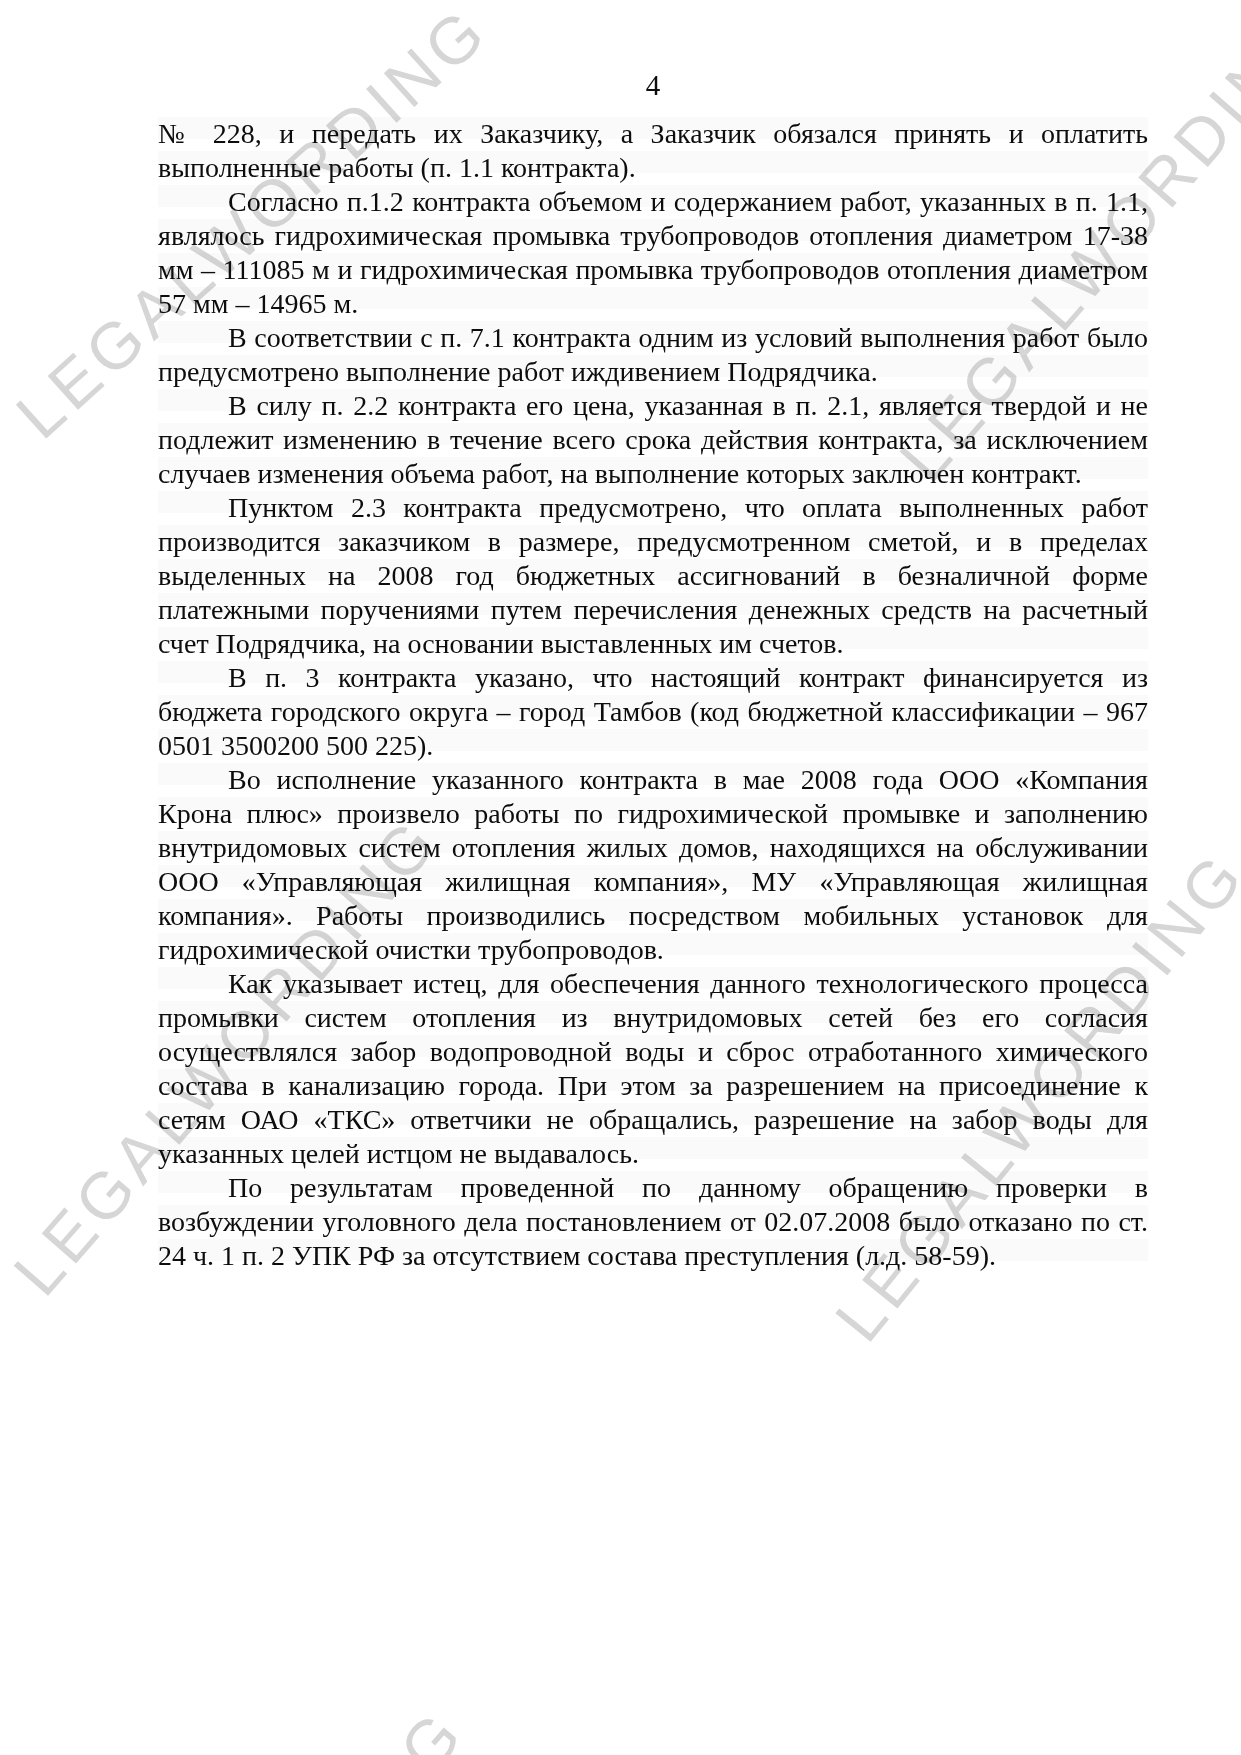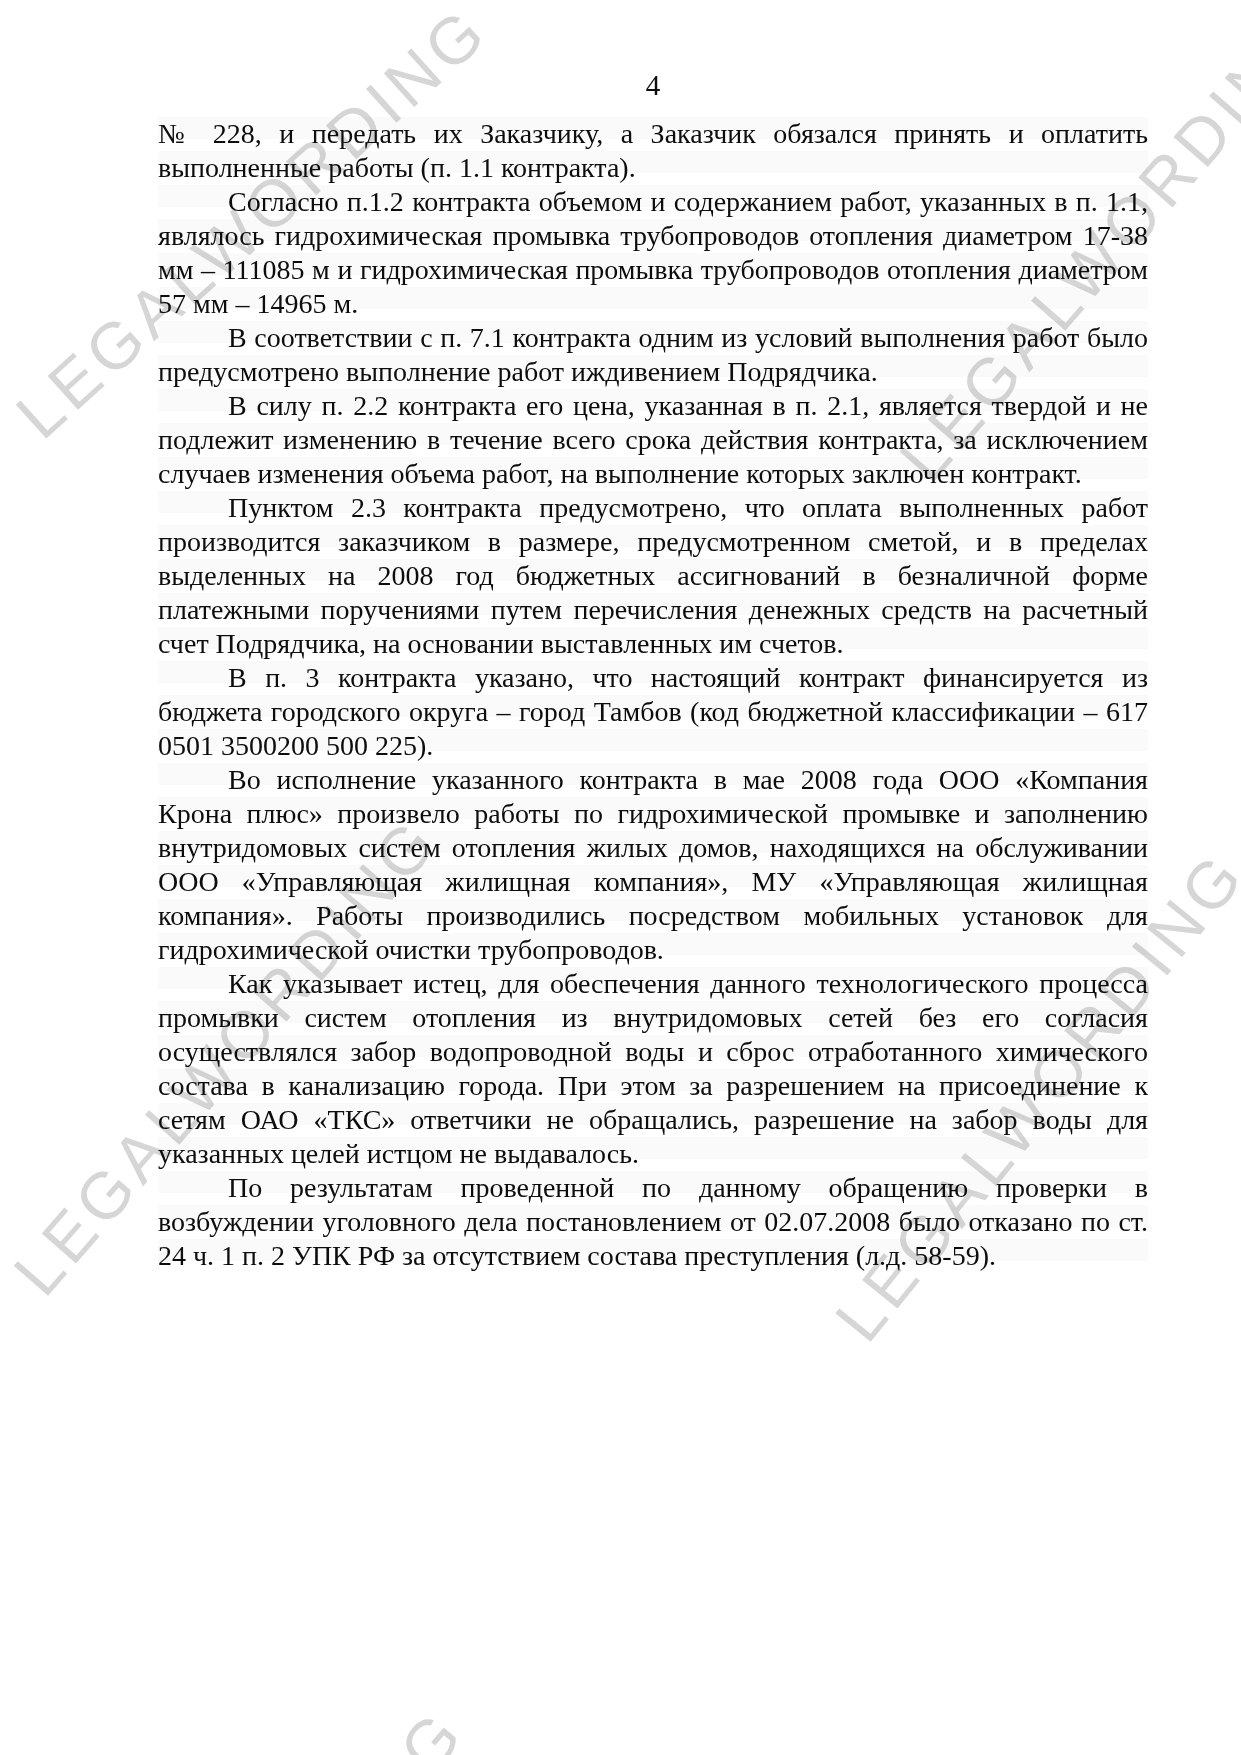--- a/index.html
+++ b/index.html
@@ -82,20 +82,20 @@
 
   <div class="content">
     <div class="page-number">4</div>
 
     <div class="doc-body">
       <p class="first">№ 228, и передать их Заказчику, а Заказчик обязался принять и оплатить выполненные работы (п. 1.1 контракта).</p>
       <p>Согласно п.1.2 контракта объемом и содержанием работ, указанных в п. 1.1, являлось гидрохимическая промывка трубопроводов отопления диаметром 17-38 мм – 111085 м и гидрохимическая промывка трубопроводов отопления диаметром 57 мм – 14965 м.</p>
       <p>В соответствии с п. 7.1 контракта одним из условий выполнения работ было предусмотрено выполнение работ иждивением Подрядчика.</p>
       <p>В силу п. 2.2 контракта его цена, указанная в п. 2.1, является твердой и не подлежит изменению в течение всего срока действия контракта, за исключением случаев изменения объема работ, на выполнение которых заключен контракт.</p>
       <p>Пунктом 2.3 контракта предусмотрено, что оплата выполненных работ производится заказчиком в размере, предусмотренном сметой, и в пределах выделенных на 2008 год бюджетных ассигнований в безналичной форме платежными поручениями путем перечисления денежных средств на расчетный счет Подрядчика, на основании выставленных им счетов.</p>
-      <p>В п. 3 контракта указано, что настоящий  контракт финансируется из бюджета городского округа – город Тамбов (код бюджетной классификации – 617 0501 3500200 500 225).</p>
+      <p>В п. 3 контракта указано, что настоящий  контракт финансируется из бюджета городского округа – город Тамбов (код бюджетной классификации – 967 0501 3500200 500 225).</p>
       <p>Во исполнение указанного контракта в мае 2008 года ООО «Компания Крона плюс» произвело работы по гидрохимической промывке и заполнению внутридомовых систем отопления жилых домов, находящихся на обслуживании ООО «Управляющая жилищная компания», МУ «Управляющая жилищная компания».  Работы производились посредством мобильных установок для гидрохимической очистки трубопроводов.</p>
       <p>Как указывает истец, для обеспечения данного технологического процесса промывки систем отопления из внутридомовых сетей без его согласия осуществлялся забор водопроводной воды и сброс отработанного химического состава в канализацию города. При этом за разрешением на присоединение к сетям ОАО «ТКС» ответчики не обращались, разрешение на забор воды  для указанных целей истцом не выдавалось.</p>
       <p>По результатам проведенной по данному обращению проверки в возбуждении уголовного дела постановлением от 02.07.2008 было отказано по ст. 24 ч. 1 п. 2 УПК РФ за отсутствием состава преступления (л.д. 58-59).</p>
     </div>
   </div>
 
 </div>
 
 </body></html>

